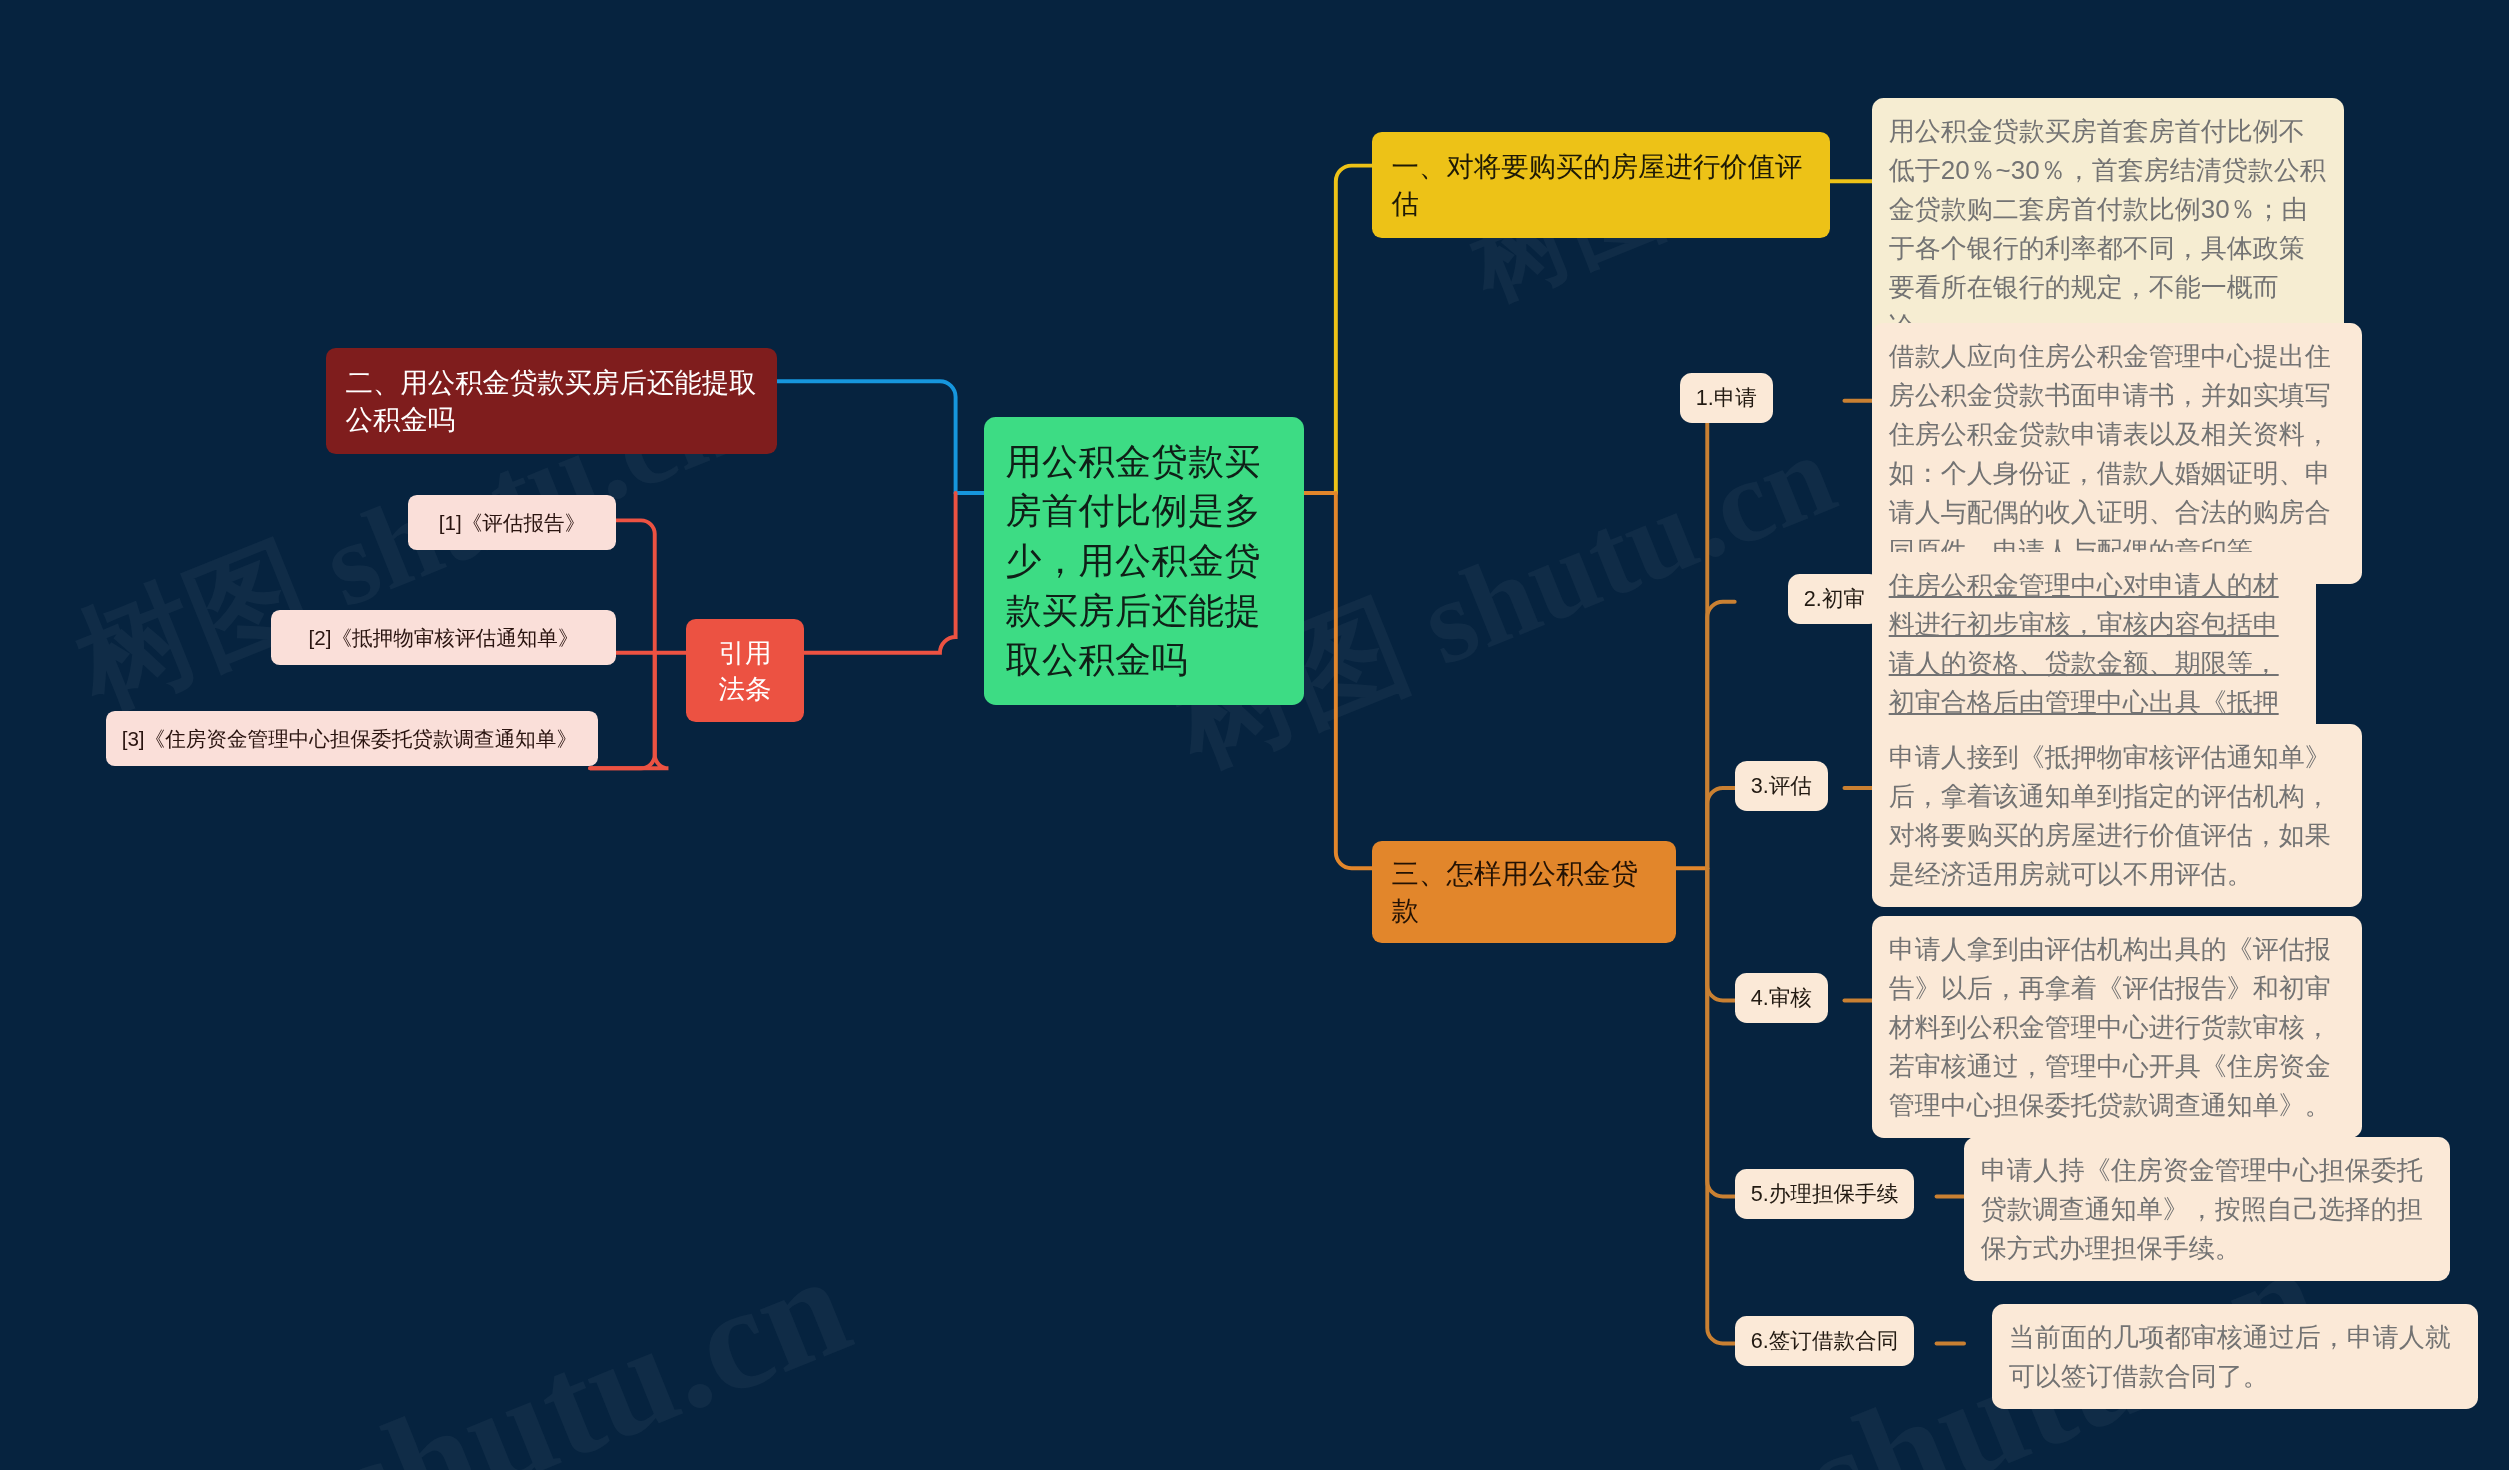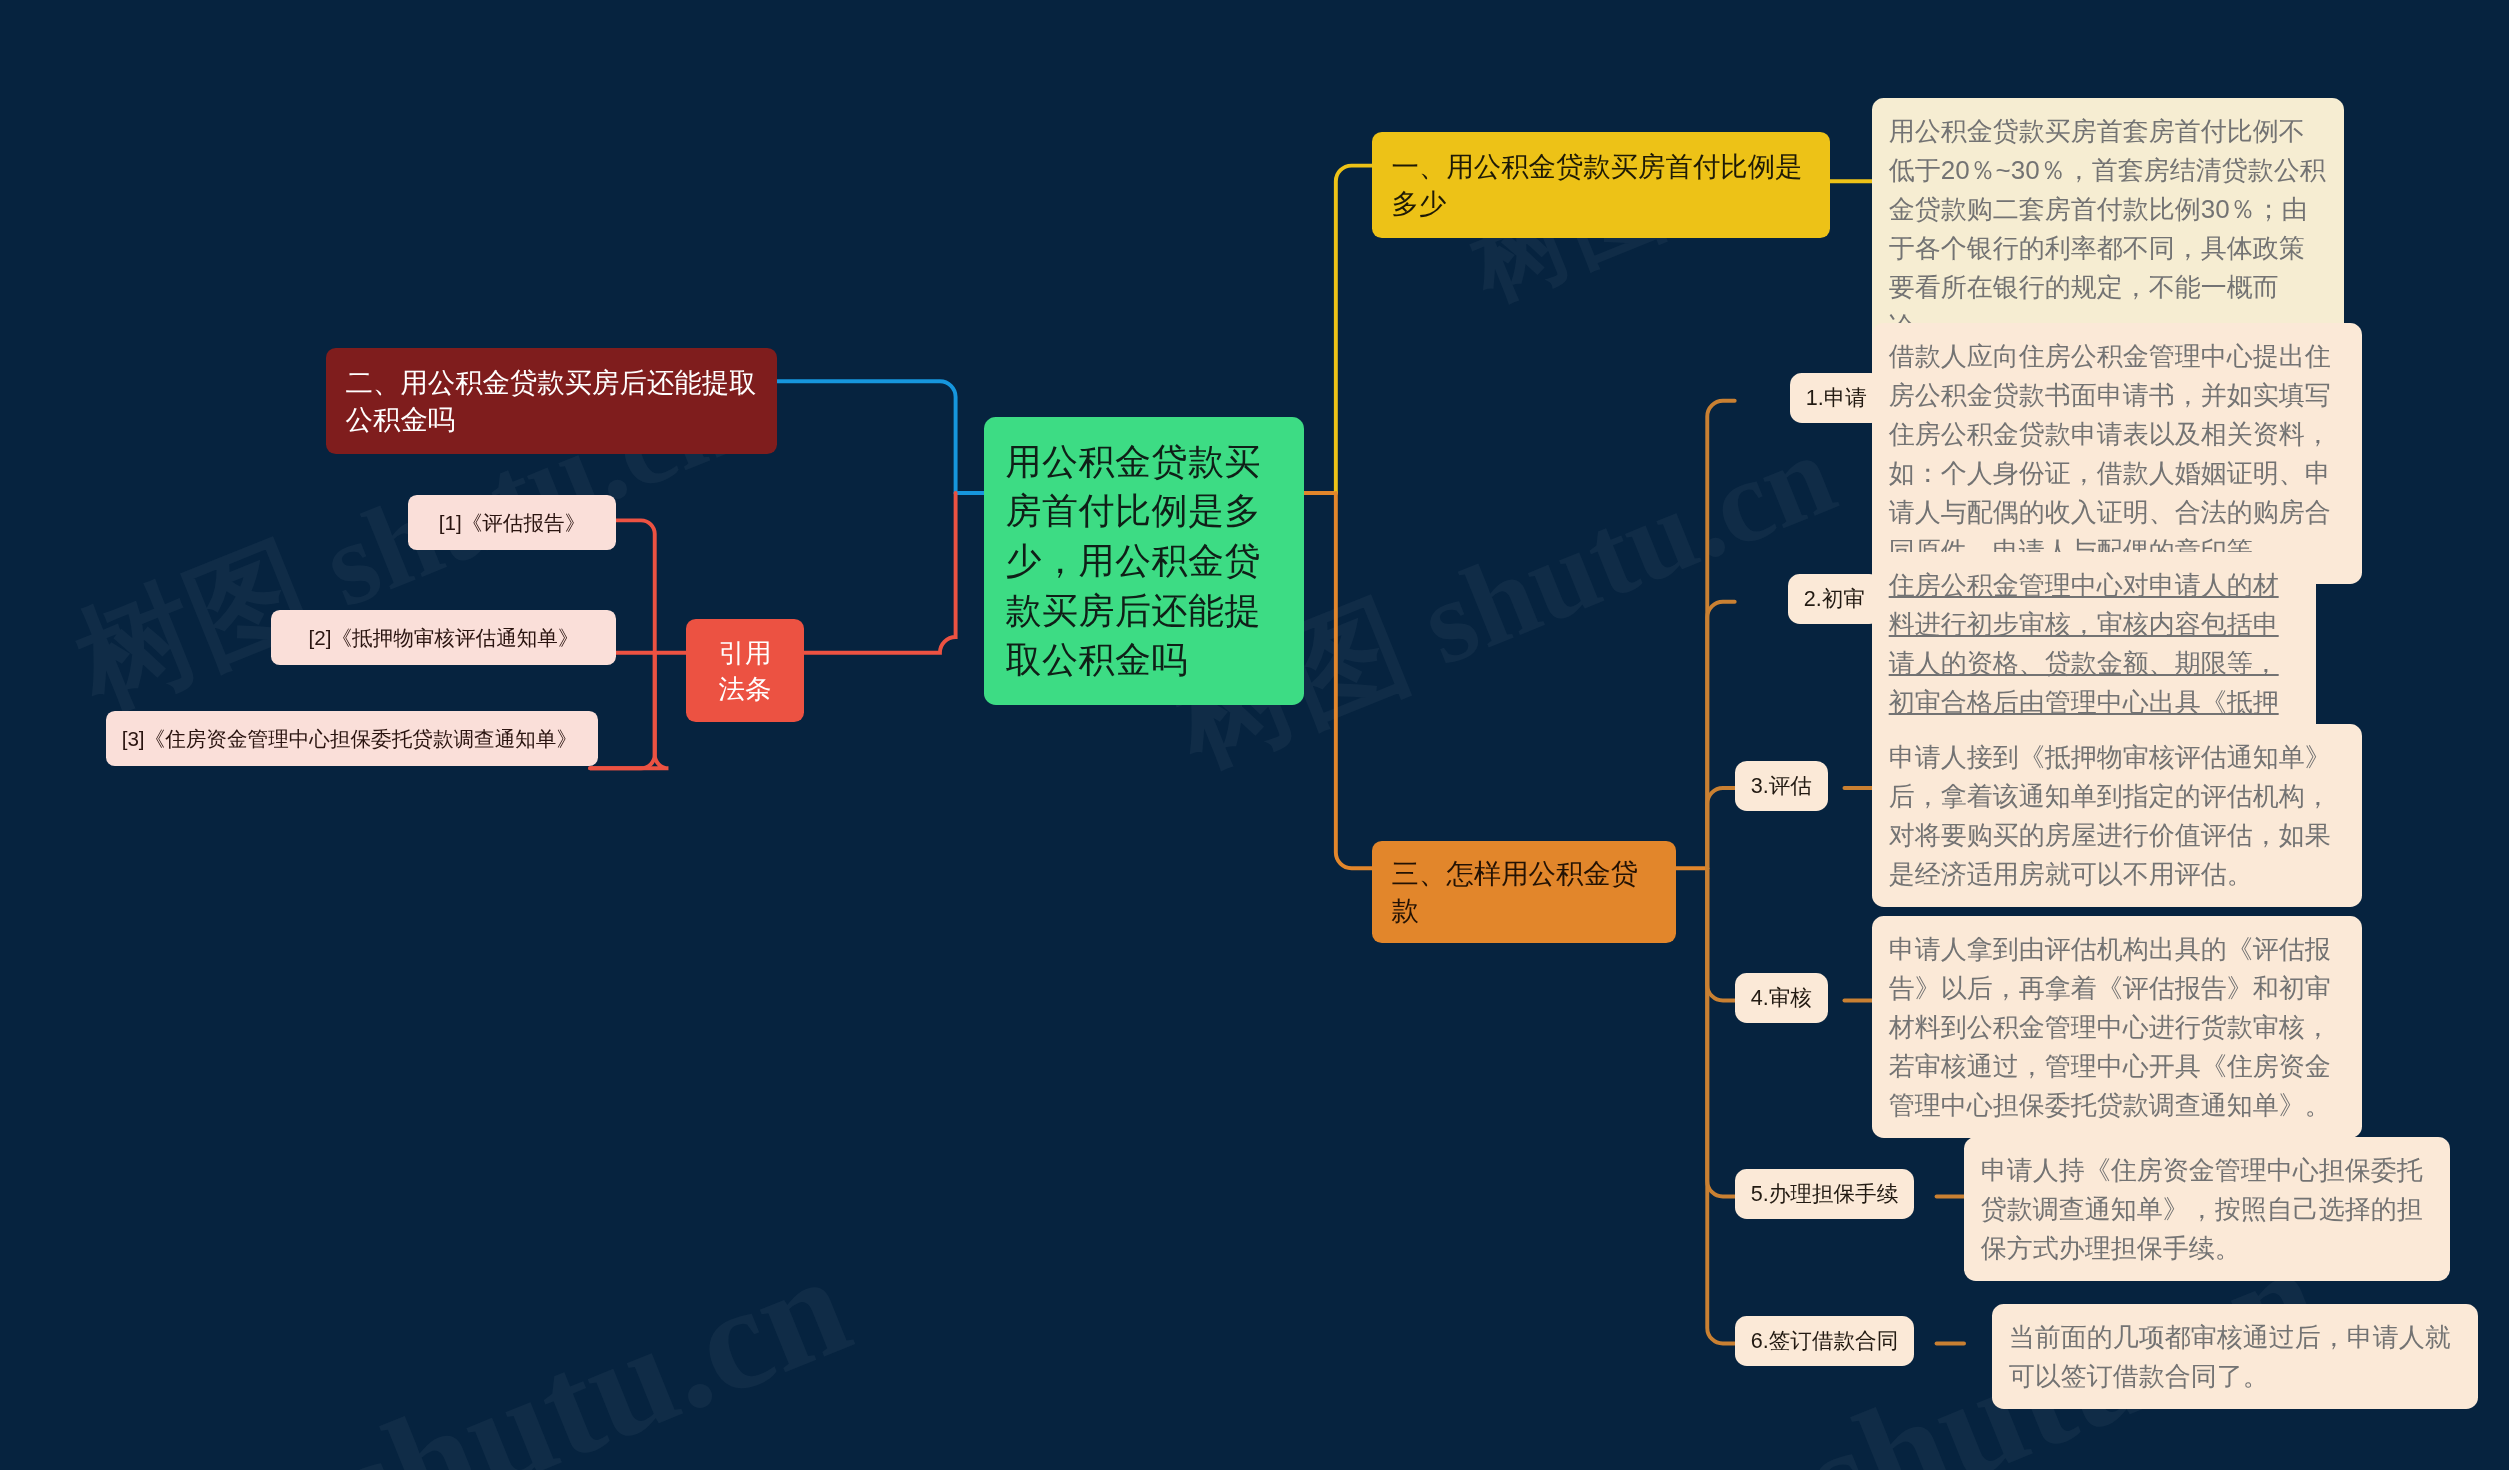--- a/index.html
+++ b/index.html
@@ -141,34 +141,34 @@
       <path d="M1882 614 H1910" stroke="#c98032"></path>
       <path d="M1882 804 H1910" stroke="#c98032"></path>
       <path d="M1882 1021 H1910" stroke="#c98032"></path>
       <path d="M1976 1221 H2004" stroke="#c98032"></path>
       <path d="M1976 1371 H2004" stroke="#c98032"></path>
     </g>
   </svg>
 
   <div class="node root" style="left:984px; top:417px; width:320px;">用公积金贷款买房首付比例是多少，用公积金贷款买房后还能提取公积金吗</div>
 
-  <div class="node topic topic-yellow" style="left:1372px; top:132px; width:458px;">一、用公积金贷款买房首付比例是多少</div>
+  <div class="node topic topic-yellow" style="left:1372px; top:132px; width:458px;">一、对将要购买的房屋进行价值评估</div>
   <div class="node note note-cream" style="left:1872px; top:98px; width:472px;">用公积金贷款买房首套房首付比例不低于20％~30％，首套房结清贷款公积金贷款购二套房首付款比例30％；由于各个银行的利率都不同，具体政策要看所在银行的规定，不能一概而论。</div>
 
   <div class="node topic topic-blue" style="left:326px; top:348px; width:451px;">二、用公积金贷款买房后还能提取公积金吗</div>
 
   <div class="node topic topic-red" style="left:686px; top:619px; width:118px; text-align:center;">引用法条</div>
 
   <div class="node ref" style="left:400px; top:495px; width:208px; text-align:center;">[1]《评估报告》</div>
   <div class="node ref" style="left:263px; top:610px; width:345px; text-align:center;">[2]《抵押物审核评估通知单》</div>
   <div class="node ref" style="left:98px; top:711px; width:492px;">[3]《住房资金管理中心担保委托贷款调查通知单》</div>
 
   <div class="node topic topic-orange" style="left:1372px; top:841px; width:304px; padding:13.7px 19.6px;">三、怎样用公积金贷款</div>
 
-  <div class="node pill" style="left:1790px; top:373px;">1.申请</div>
+  <div class="node pill" style="left:1680px; top:373px;">1.申请</div>
   <div class="node pill" style="left:1788px; top:574px;">2.初审</div>
   <div class="node pill" style="left:1735px; top:761px;">3.评估</div>
   <div class="node pill" style="left:1735px; top:973px;">4.审核</div>
   <div class="node pill" style="left:1735px; top:1169px;">5.办理担保手续</div>
   <div class="node pill" style="left:1735px; top:1316px;">6.签订借款合同</div>
 
   <div class="node note" style="left:1872px; top:323px; width:490px;">借款人应向住房公积金管理中心提出住房公积金贷款书面申请书，并如实填写住房公积金贷款申请表以及相关资料，如：个人身份证，借款人婚姻证明、申请人与配偶的收入证明、合法的购房合同原件、申请人与配偶的章印等。</div>
   <div class="node note" style="left:1872px; top:552px; width:444px;text-decoration:underline;">住房公积金管理中心对申请人的材料进行初步审核，审核内容包括申请人的资格、贷款金额、期限等，初审合格后由管理中心出具《抵押物审核评估通知单》。</div>
   <div class="node note" style="left:1872px; top:724px; width:490px;">申请人接到《抵押物审核评估通知单》后，拿着该通知单到指定的评估机构，对将要购买的房屋进行价值评估，如果是经济适用房就可以不用评估。</div>
   <div class="node note" style="left:1872px; top:916px; width:490px;">申请人拿到由评估机构出具的《评估报告》以后，再拿着《评估报告》和初审材料到公积金管理中心进行货款审核，若审核通过，管理中心开具《住房资金管理中心担保委托贷款调查通知单》。</div>

